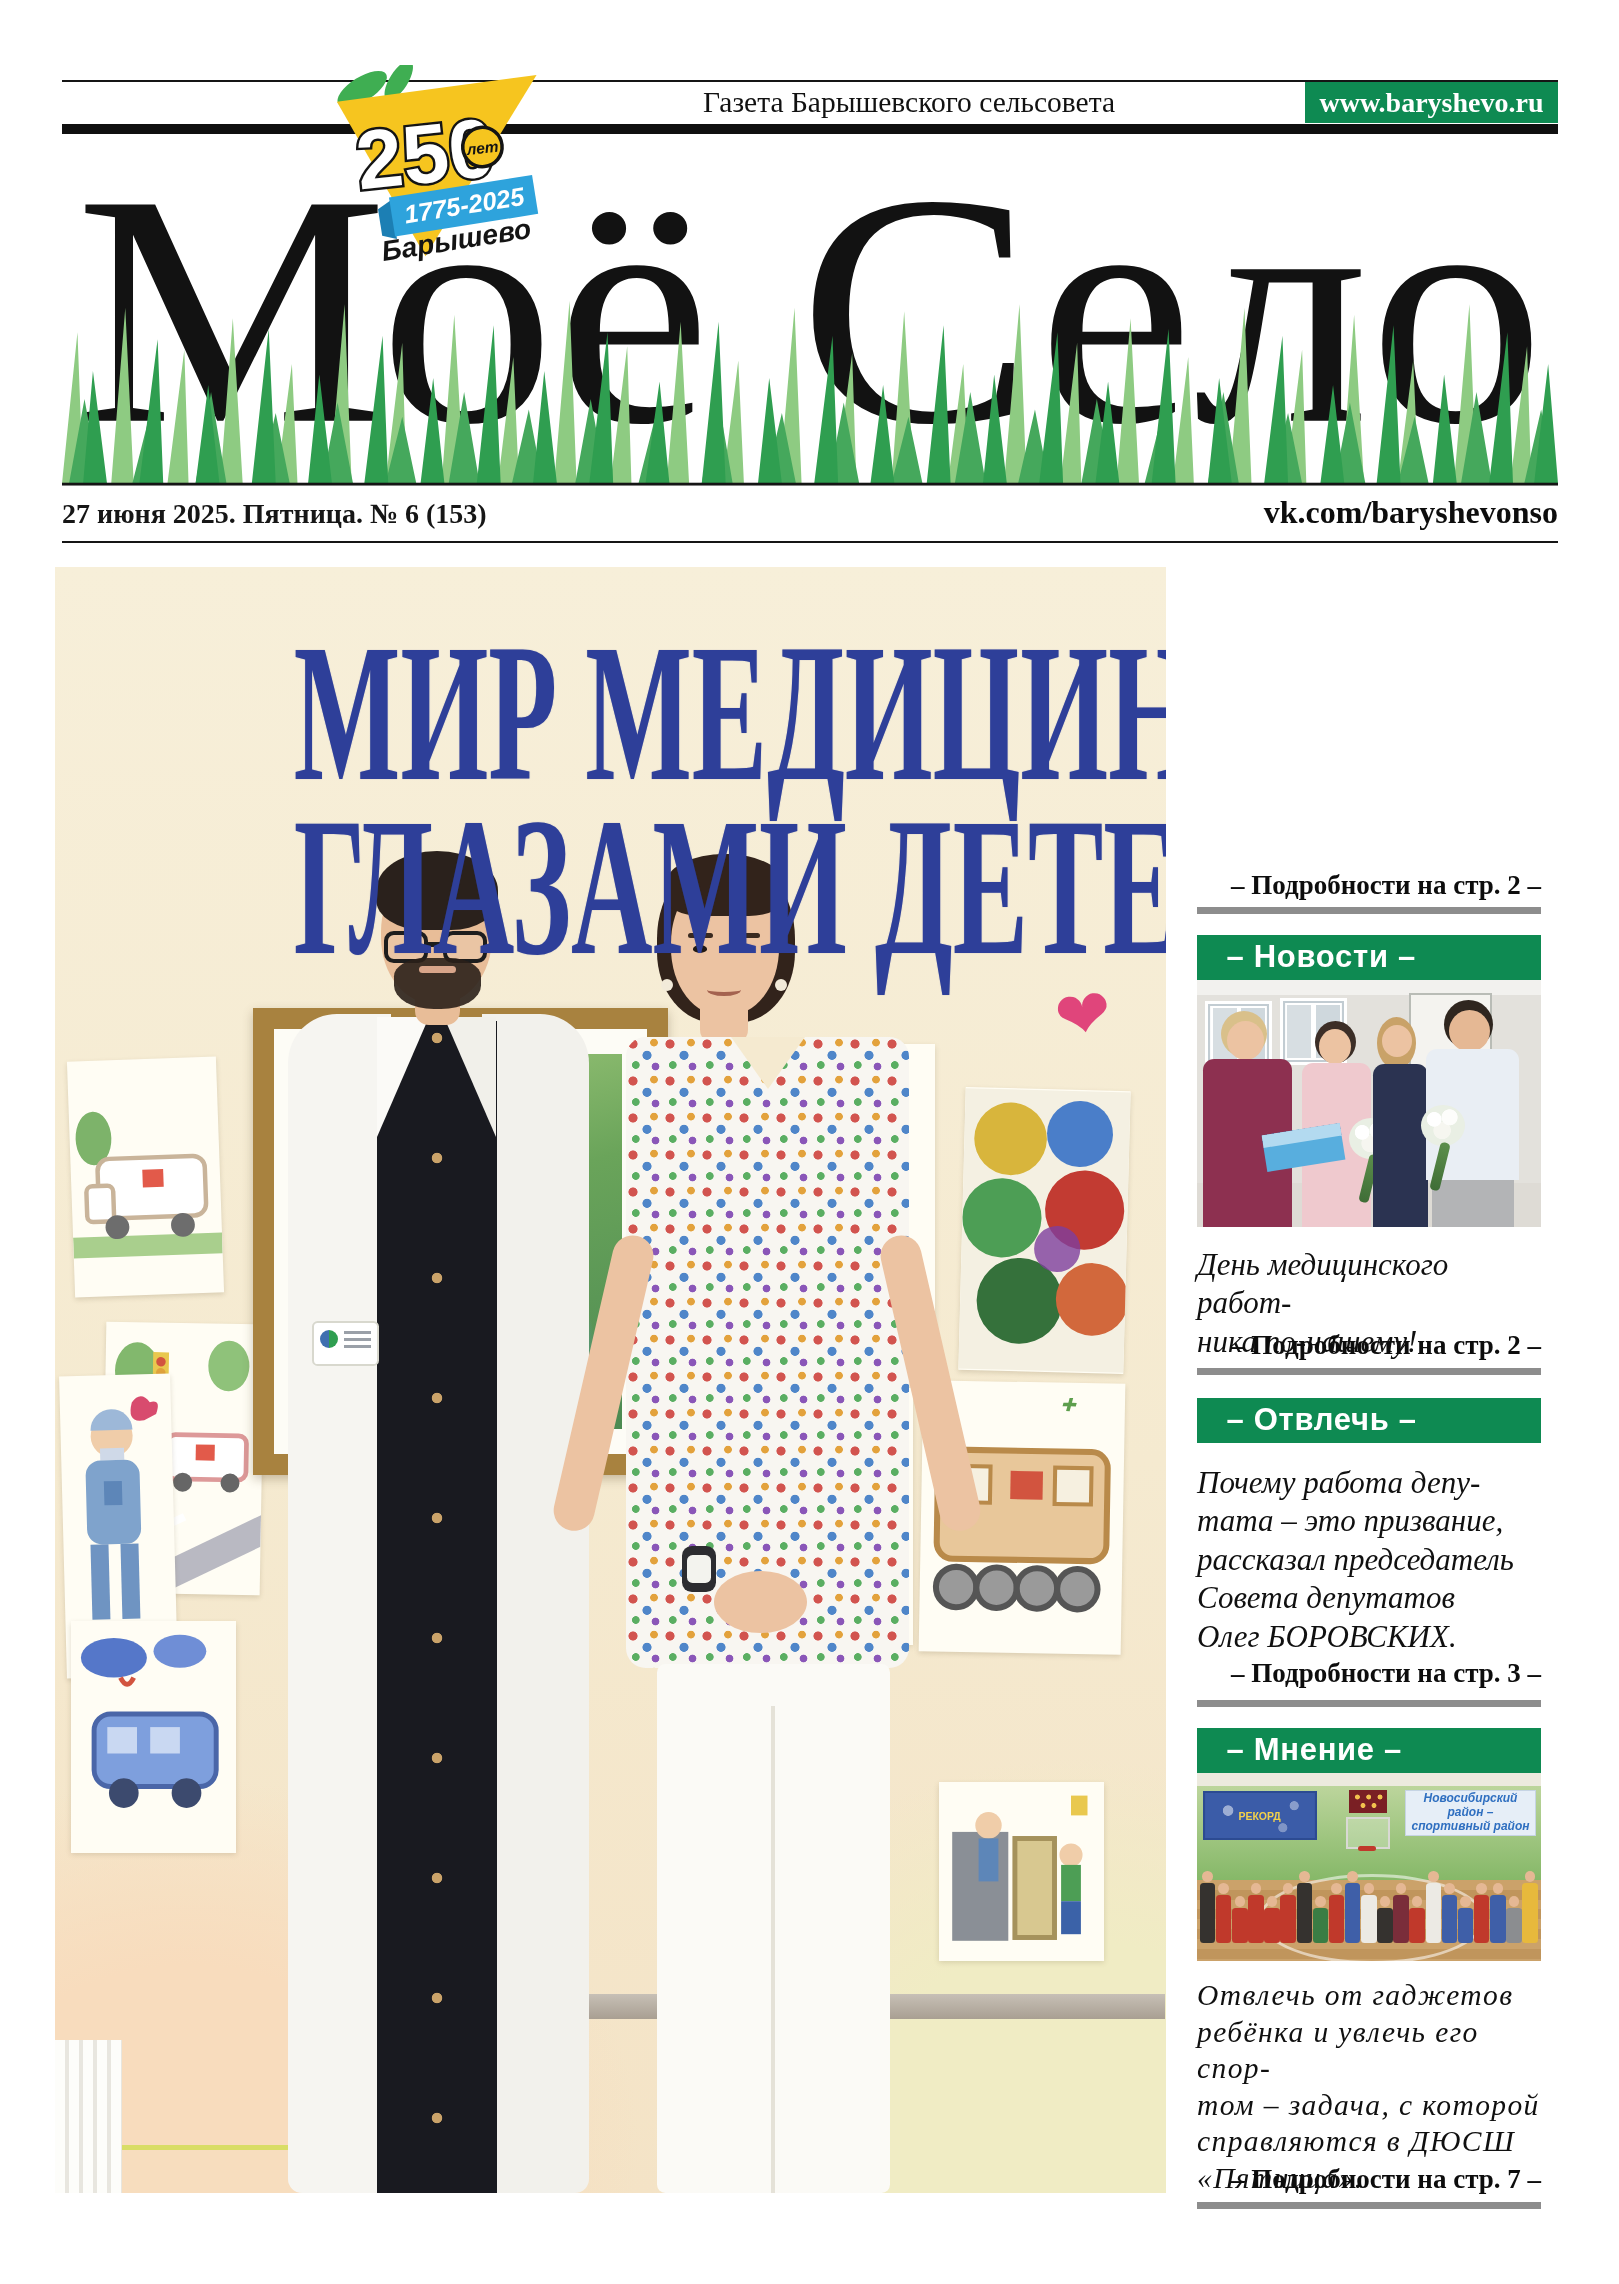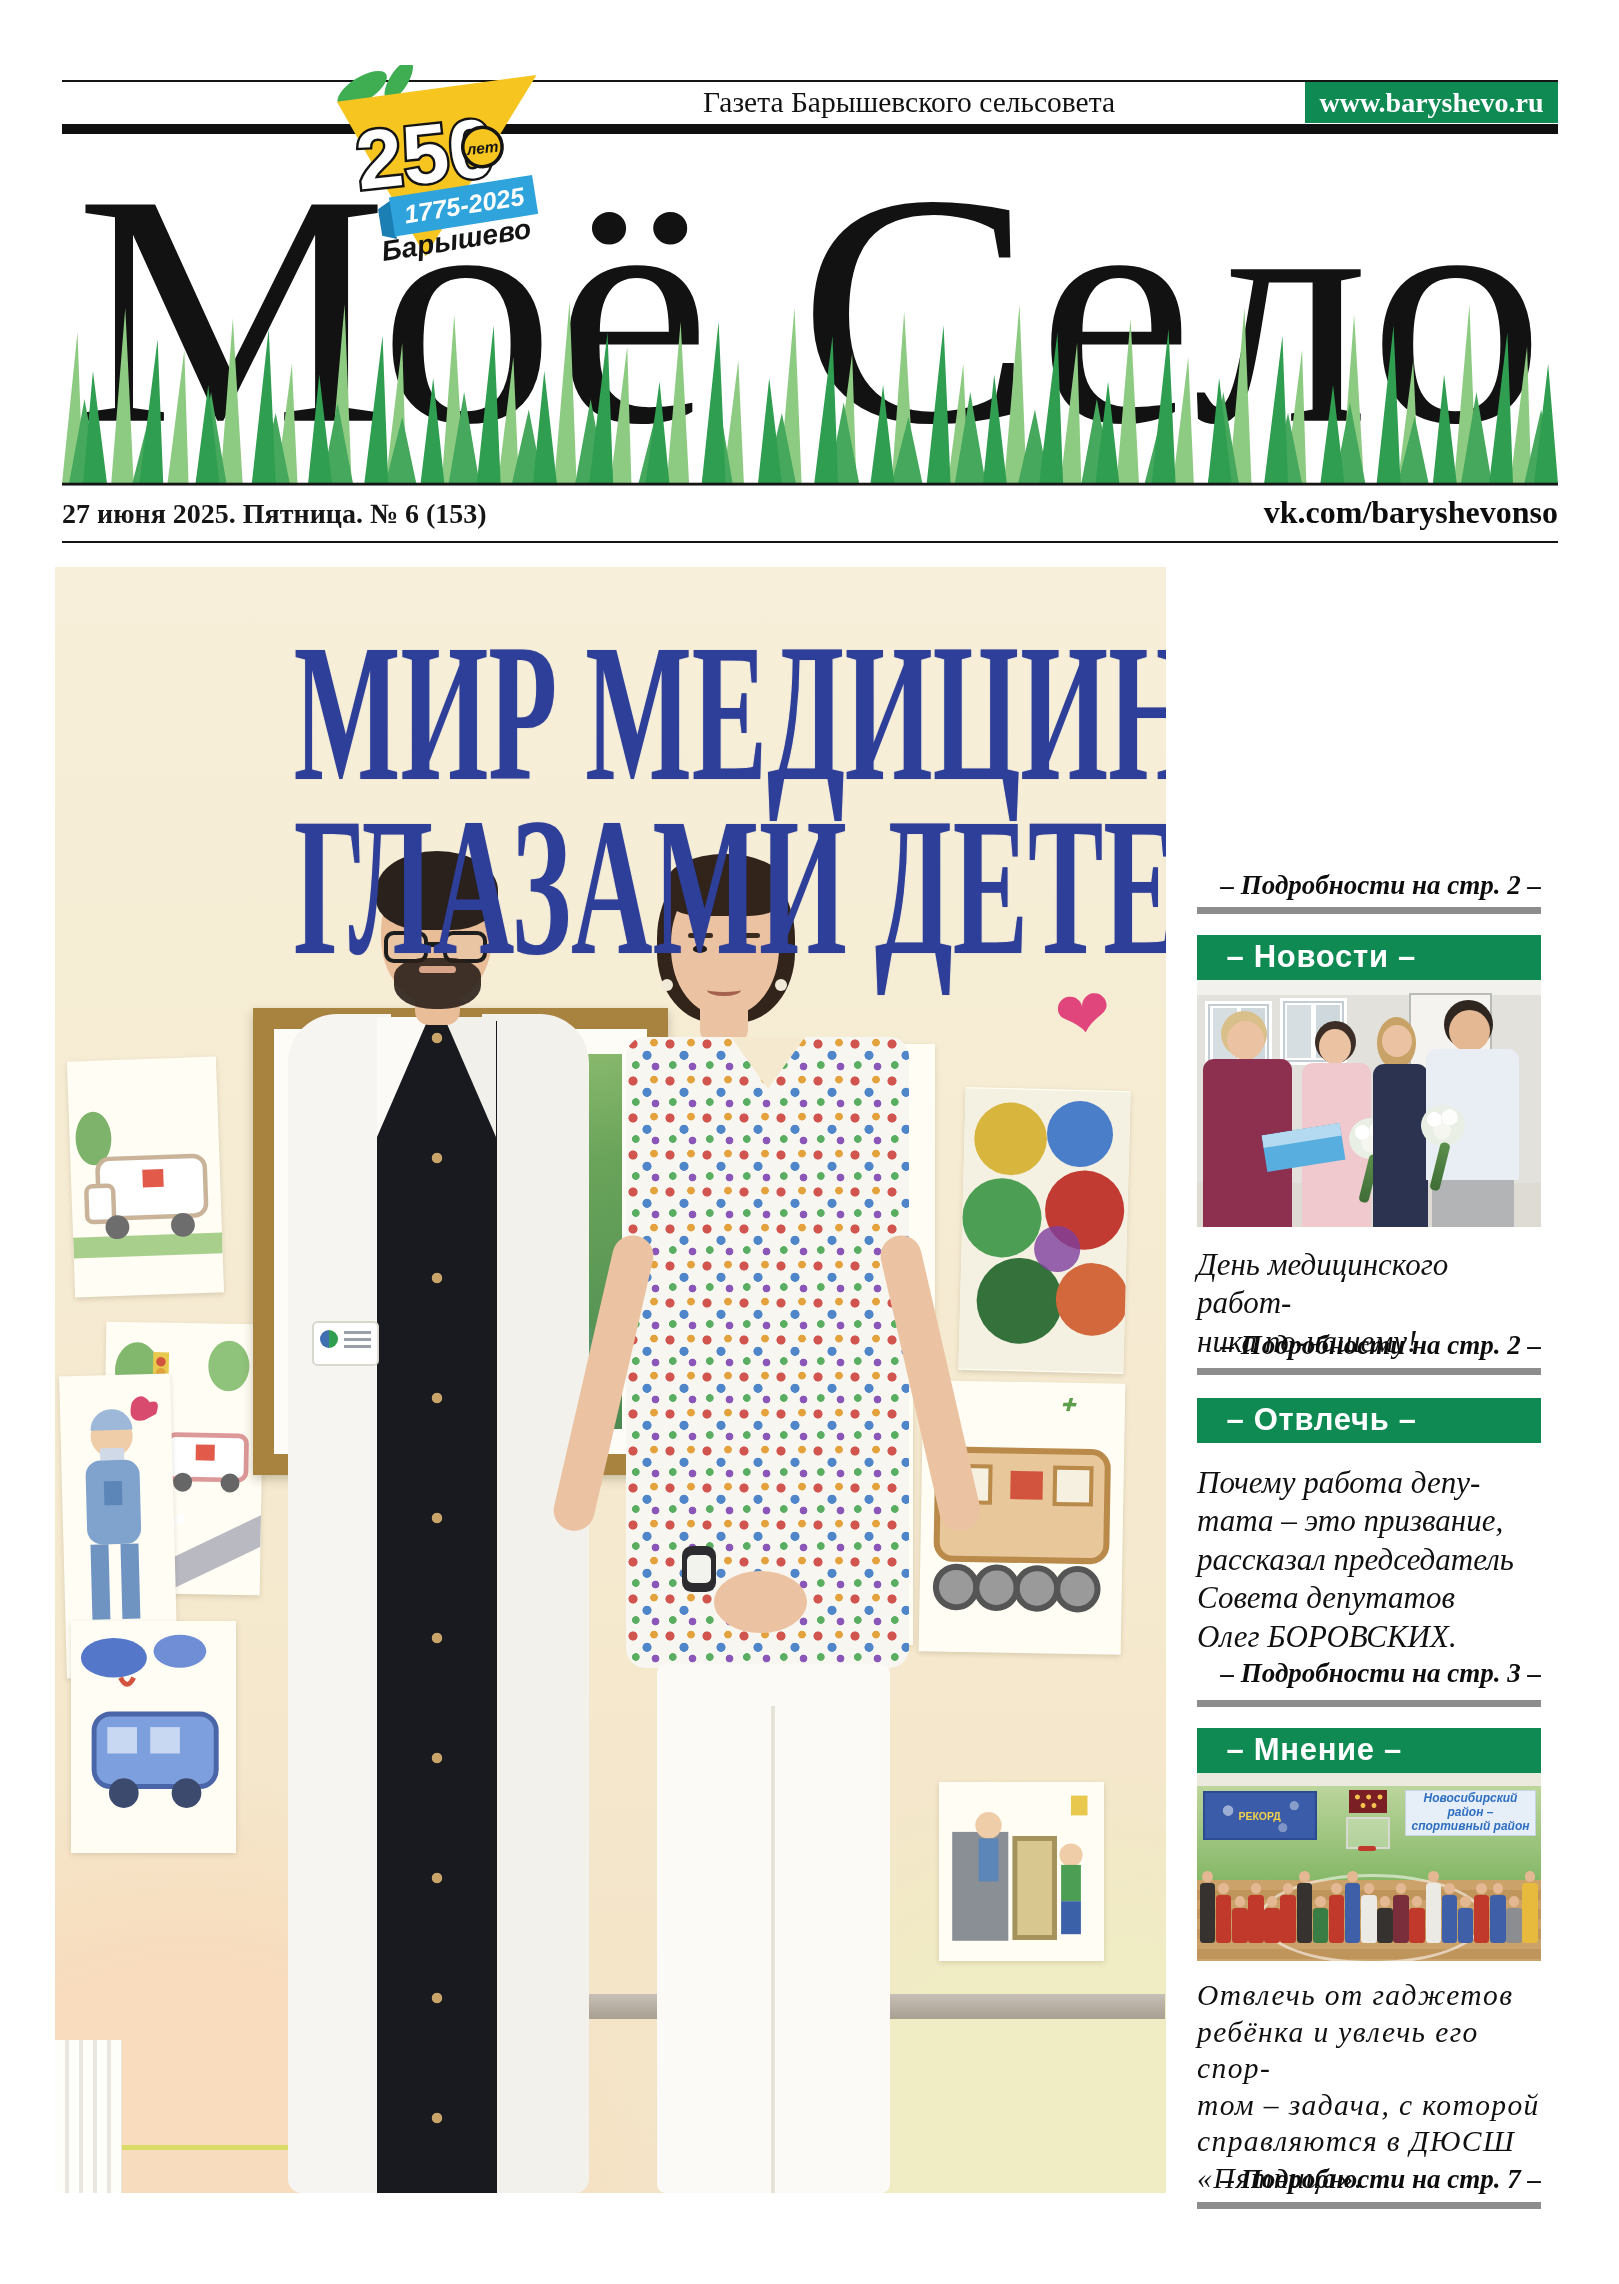--- a/index.html
+++ b/index.html
@@ -81,21 +81,21 @@
   .watch{position:absolute;width:34px;height:46px;background:#2c2c30;border-radius:9.8px;}
   .watch:after{content:"";position:absolute;left:4.9px;top:9.1px;width:24px;height:28px;background:#f3f3ee;border-radius:5.6px;}
 
   
   .sec-tag{position:absolute;left:1197px;width:344px;height:45px;background:var(--c-green);
       color:#fff;font-family:"Liberation Sans","DejaVu Sans",sans-serif;font-weight:bold;
       font-size:31px;line-height:44px;padding-left:29.5px;letter-spacing:0.7px;}
   .sec-body{position:absolute;left:1197px;width:351px;font-style:italic;font-size:31px;
       line-height:1.24;color:#101010;white-space:pre-line;}
   .sec-details{position:absolute;left:1197px;width:344px;text-align:right;font-weight:bold;
-      font-style:italic;font-size:27px;color:#0d0d0d;white-space:nowrap;}
+      font-size:27px;color:#0d0d0d;white-space:nowrap;}
   .divider{position:absolute;left:1197px;width:344px;height:7px;background:var(--c-divider);}
   .sphoto{position:absolute;left:1197px;width:344px;overflow:hidden;}
 
   
   .np-bg{position:absolute;inset:0;background:linear-gradient(180deg,#f2f1ee 0 6%,#e3e1dc 6% 82%,#dedbd5 82% 100%);}
   .np-window{position:absolute;background:#fff;border:3.5px solid #fff;box-shadow:inset 0 0 0 2.1px #c2ccd2;}
   .np-window i{position:absolute;inset:4.2px;background:
       linear-gradient(90deg,#d7dee2 0 46%,#fff 46% 54%,#cfd8dd 54% 100%);}
   .np-door{position:absolute;background:#f4f3ef;border:2.8px solid #b9bcb6;}
   .fig-head{position:absolute;border-radius:50%;}

